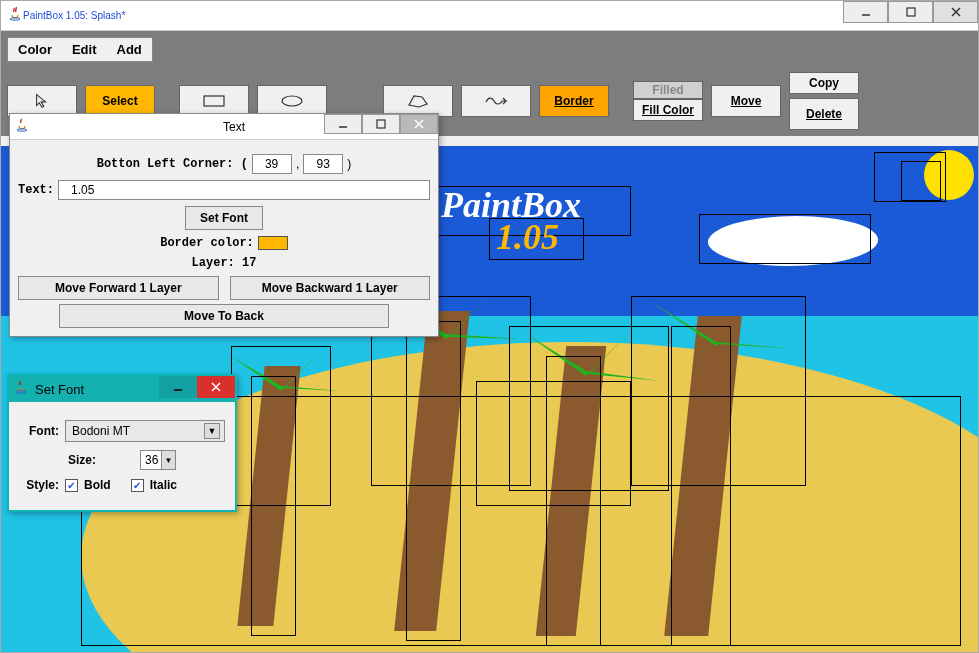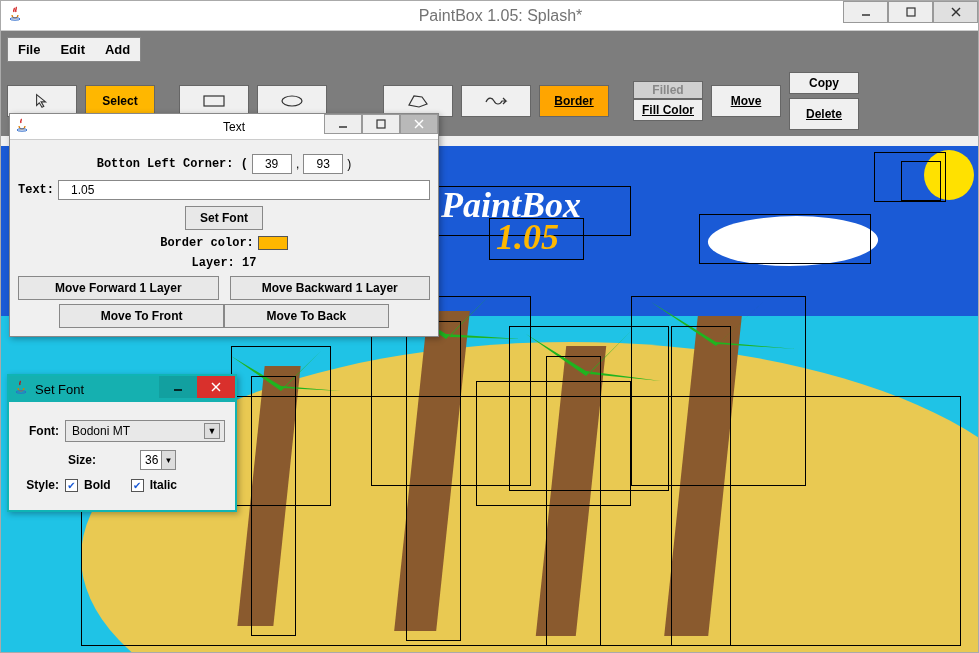--- a/index.html
+++ b/index.html
@@ -2,21 +2,21 @@
 <html><head>
 <meta charset="utf-8">
 <style>
 * { box-sizing: border-box; margin: 0; padding: 0; font-family: Tahoma, Arial, sans-serif; }
 body { width: 979px; height: 653px; background: #f0f0f0; position: relative; overflow: hidden; }
 
 
 .main-window { position: absolute; top: 0; left: 0; width: 979px; height: 653px; background: #f0f0f0; border: 1px solid #aaa; }
 .titlebar { height: 30px; display: flex; align-items: center; background: #fff; border-bottom: 1px solid #ccc; position: relative; }
 .titlebar .java-icon { margin-left: 6px; }
-.titlebar .title { flex: 1; text-align: center; font-size: 16px; color: #737373; }
+.titlebar .title { flex: 1; font-size: 10px; color: #1d4ed8; }
 .win-controls { display: flex; position: absolute; right: 0; top: 0; }
 .win-btn { width: 45px; height: 22px; display: flex; align-items: center; justify-content: center; font-size: 14px; border: 1px solid #999; background: #eee; cursor: pointer; }
 .win-btn.close { background: #e0e0e0; }
 .win-btn svg { width: 10px; height: 10px; }
 
 
 .toolbar-area { background: #7d7d7d; padding: 6px; }
 .menubar { display: inline-flex; background: #f0f0f0; border: 1px solid #888; }
 .menubar .menu-item { padding: 4px 10px; font-size: 13px; font-weight: bold; cursor: pointer; }
 .tool-row { display: flex; gap: 8px; margin-top: 10px; align-items: center; }
@@ -112,21 +112,21 @@
           <svg viewBox="0 0 10 10">
             <line x1="1" y1="1" x2="9" y2="9" stroke="#333" stroke-width="1.5"></line>
             <line x1="9" y1="1" x2="1" y2="9" stroke="#333" stroke-width="1.5"></line>
           </svg>
         </div>
     </div>
   </div>
 
   <div class="toolbar-area">
     <div class="menubar">
-      <div class="menu-item">File</div>
+      <div class="menu-item">Color</div>
       <div class="menu-item">Edit</div>
       <div class="menu-item">Add</div>
     </div>
 
     <div class="tool-row">
       <div class="tool-btn">
         <svg viewBox="0 0 20 20">
             <path d="M4 3 L4 15 L7 12 L10 17 L12 16 L9 11 L14 11 Z" fill="none" stroke="#333" stroke-width="1.2"></path>
           </svg>
       </div>
@@ -274,21 +274,20 @@
       <div class="color-swatch"></div>
     </div>
     <div class="dlg-row">
       <label>Layer: 17</label>
     </div>
     <div class="layer-btns">
       <button class="dlg-btn">Move Forward 1 Layer</button>
       <button class="dlg-btn">Move Backward 1 Layer</button>
     </div>
     <div class="layer-btns2" style="margin-top:4px;">
-      <button class="dlg-btn">Move To Front</button>
       <button class="dlg-btn">Move To Back</button>
     </div>
   </div>
 </div>
 
 <div class="font-dialog">
   <div class="font-titlebar">
     <span class="java-icon">
       <svg viewBox="0 0 16 16">
           <path d="M5 9c0 2 2 3 3 3s3-1 3-3" fill="none" stroke="#d97a00" stroke-width="1.2"></path>

